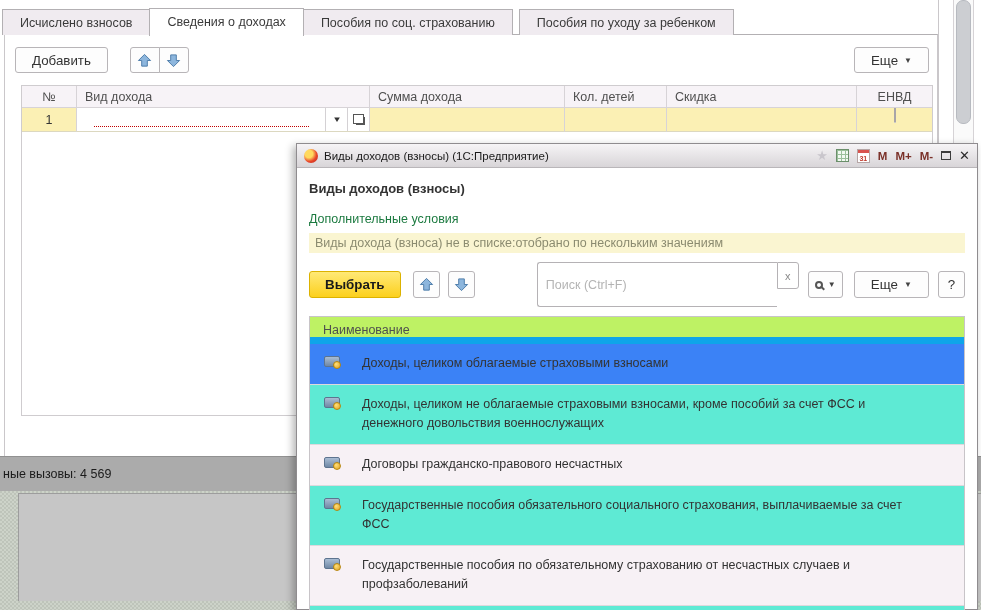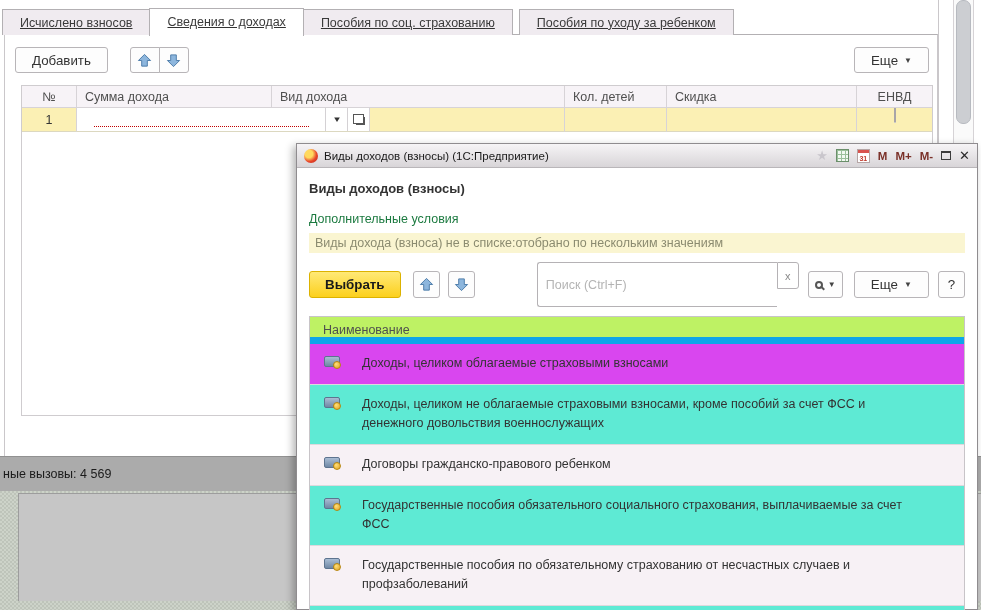--- a/index.html
+++ b/index.html
@@ -1,21 +1,21 @@
 <!DOCTYPE html>
 <html><head>
 <meta charset="utf-8">
 <style>
   * { margin:0; padding:0; box-sizing:border-box; }
   html,body { width:981px; height:610px; }
   body { font-family:"Liberation Sans","DejaVu Sans",sans-serif; font-size:12.5px; color:#333; background:#fff; }
   .screen { position:relative; width:981px; height:610px; overflow:hidden; background:#fff; }
 
   
-  .tabbar { position:absolute; left:2px; top:8px; display:flex; align-items:flex-end; z-index:3;text-decoration:underline; }
+  .tabbar { position:absolute; left:2px; top:8px; display:flex; align-items:flex-end; z-index:3; }
   .tab { height:26px; padding:0 17px; display:flex; align-items:center; background:#f0ebf0;
          border:1px solid #b3b0b3; border-bottom:none; margin-right:-1px; color:#3a3a3a; cursor:default; }
   .tab.active { background:#fff; height:28px; margin-bottom:-1px; padding-bottom:1px; }
   .tab.gap { margin-left:7px; }
 
   
   .frame { position:absolute; left:4px; top:34px; width:934px; height:422px; background:#fff;
            border-top:1px solid #b3b0b3; border-left:1px solid #cac7ca; border-right:1px solid #cac7ca; z-index:1; }
   .btn { display:inline-flex; align-items:center; justify-content:center; height:26px; background:#fdfdfd;
          border:1px solid #b8b5b8; border-radius:3px; color:#333; padding:0 16px; }
@@ -105,21 +105,21 @@
   .mag-ico { width:8px; height:8px; border:2px solid #555; border-radius:50%; position:relative; }
   .mag-ico::after { content:""; position:absolute; width:5px; height:2px; background:#555; transform:rotate(45deg); right:-4px; bottom:-2px; }
   .more-btn { margin-left:11px; height:27px; }
   .help-btn { margin-left:9px; width:31px; height:27px; padding:0; }
 
   .mlist { margin-top:9px; border:1px solid #c8c4c8; }
   .mlist-head { height:27px; line-height:27px; background:#bef264; border-bottom:7px solid #0ea5e9; color:#4f4f4f; padding-left:13px; }
   .mrow { display:flex; align-items:flex-start; padding:10px 14px 11px; min-height:40px; background:#5eead4; }
   .mrow + .mrow { border-top:1px solid #ddd9dd; }
   .mrow.alt { background:#f7f1f5; }
-  .mrow.selected { background:#d946ef; }
+  .mrow.selected { background:#3b82f6; }
   .item-ico { flex:0 0 16px; width:16px; height:11px; margin-top:2px; border-radius:2px; position:relative;
               background:linear-gradient(#a9bdd4,#7088a5); border:1px solid #5d748f; }
   .item-ico::after { content:""; position:absolute; right:-2px; bottom:-3px; width:6px; height:6px; border-radius:50%;
                      background:radial-gradient(circle at 35% 35%, #ffe07a, #e0a020); border:1px solid #b8860b; }
   .mrow .rtext { margin-left:22px; line-height:19px; max-width:556px; color:#333; }
 </style>
 </head>
 <body>
 
 <div class="screen">
@@ -148,22 +148,22 @@
       </span>
     </div>
     <button class="btn more-main">
       <span>Еще</span>
         <small class="dd">▼</small>
     </button>
 
     <div class="grid">
       <div class="grow ghead">
         <div class="gcell c0">№</div>
+        <div class="gcell c1">Вид дохода</div>
         <div class="gcell c2">Сумма дохода</div>
-        <div class="gcell c1">Вид дохода</div>
         <div class="gcell c3">Кол. детей</div>
         <div class="gcell c4">Скидка</div>
         <div class="gcell c5">ЕНВД</div>
       </div>
       <div class="grow gdata">
         <div class="gcell c0">1</div>
         <div class="gcell c1 cell-edit">
           <span class="val"></span>
           <span class="mini-btn">
               <span class="dd-glyph">▼</span>
@@ -248,21 +248,21 @@
         <div class="mrow selected">
           <span class="item-ico"></span>
           <span class="rtext">Доходы, целиком облагаемые страховыми взносами</span>
         </div>
         <div class="mrow">
           <span class="item-ico"></span>
           <span class="rtext">Доходы, целиком не облагаемые страховыми взносами, кроме пособий за счет ФСС и денежного довольствия военнослужащих</span>
         </div>
         <div class="mrow alt">
           <span class="item-ico"></span>
-          <span class="rtext">Договоры гражданско-правового ребенком</span>
+          <span class="rtext">Договоры гражданско-правового несчастных</span>
         </div>
         <div class="mrow">
           <span class="item-ico"></span>
           <span class="rtext">Государственные пособия обязательного социального страхования, выплачиваемые за счет ФСС</span>
         </div>
         <div class="mrow alt">
           <span class="item-ico"></span>
           <span class="rtext">Государственные пособия по обязательному страхованию от несчастных случаев и профзаболеваний</span>
         </div>
         <div class="mrow">

